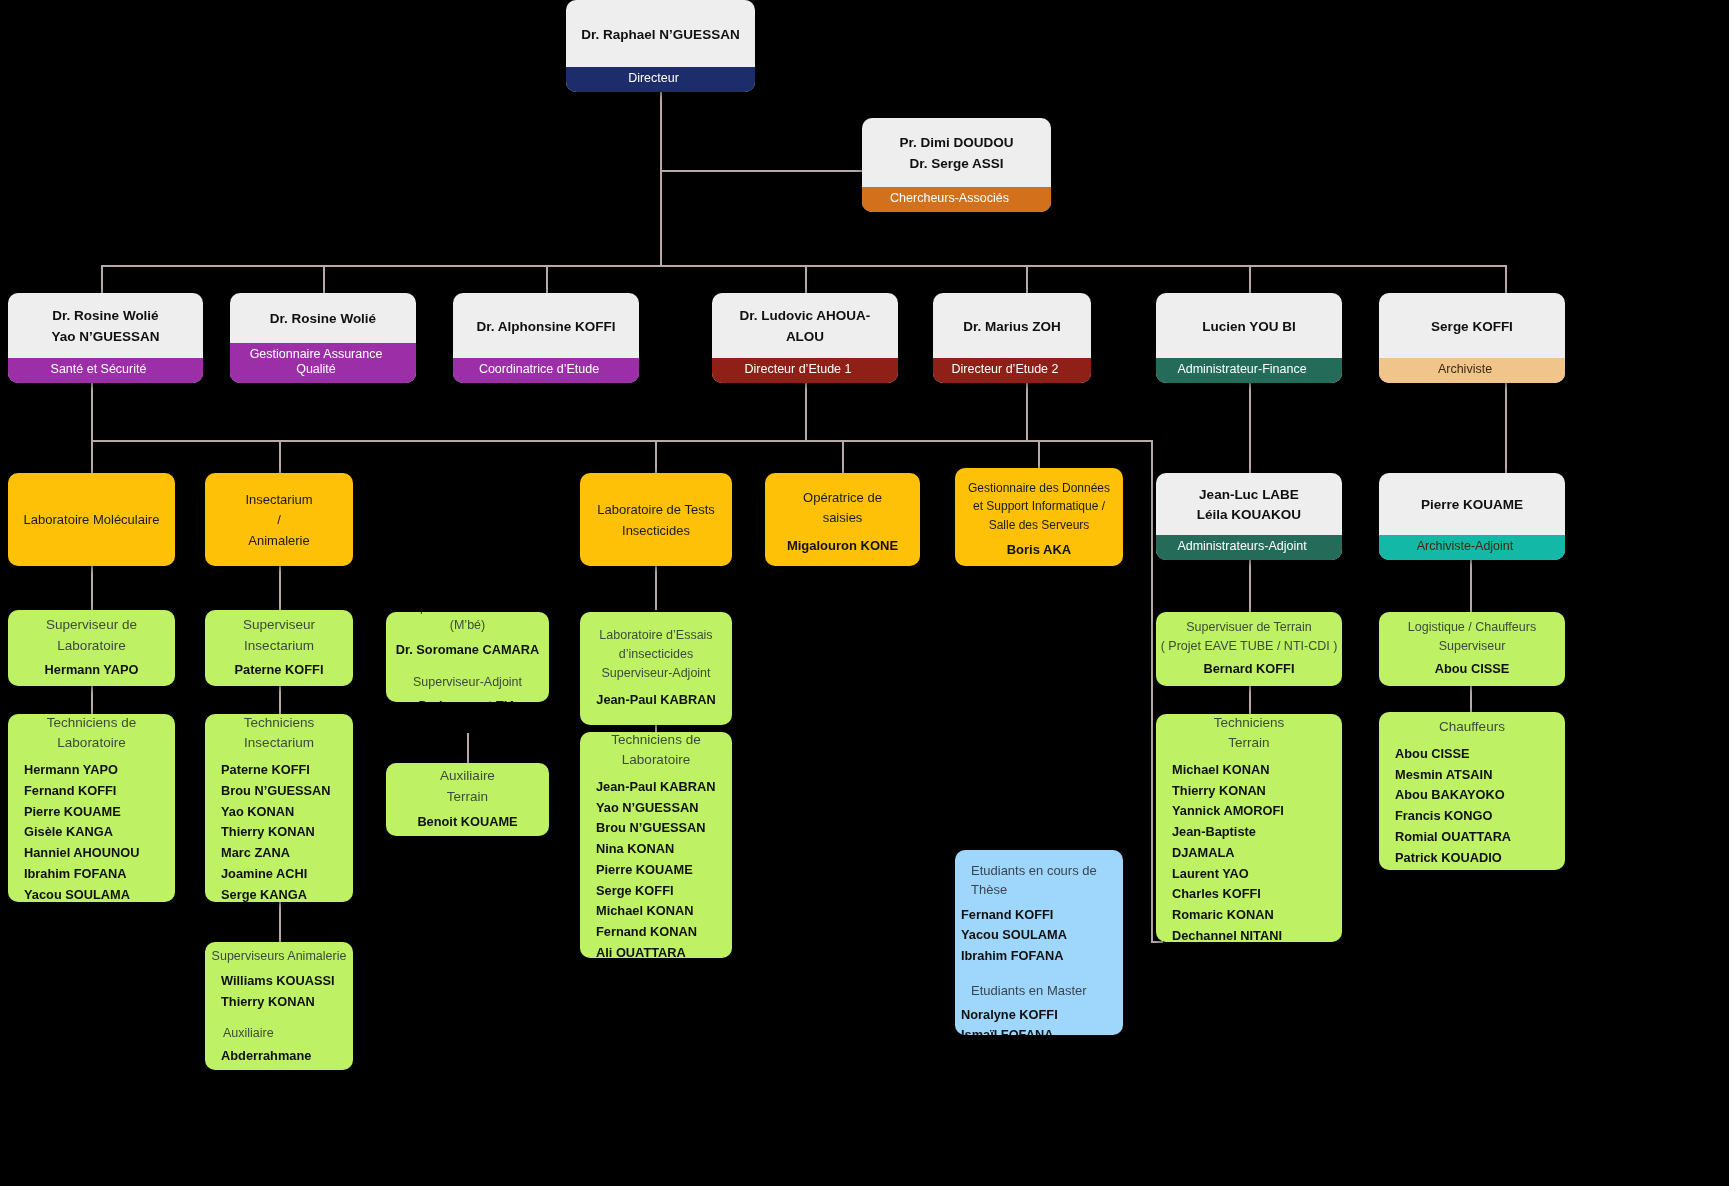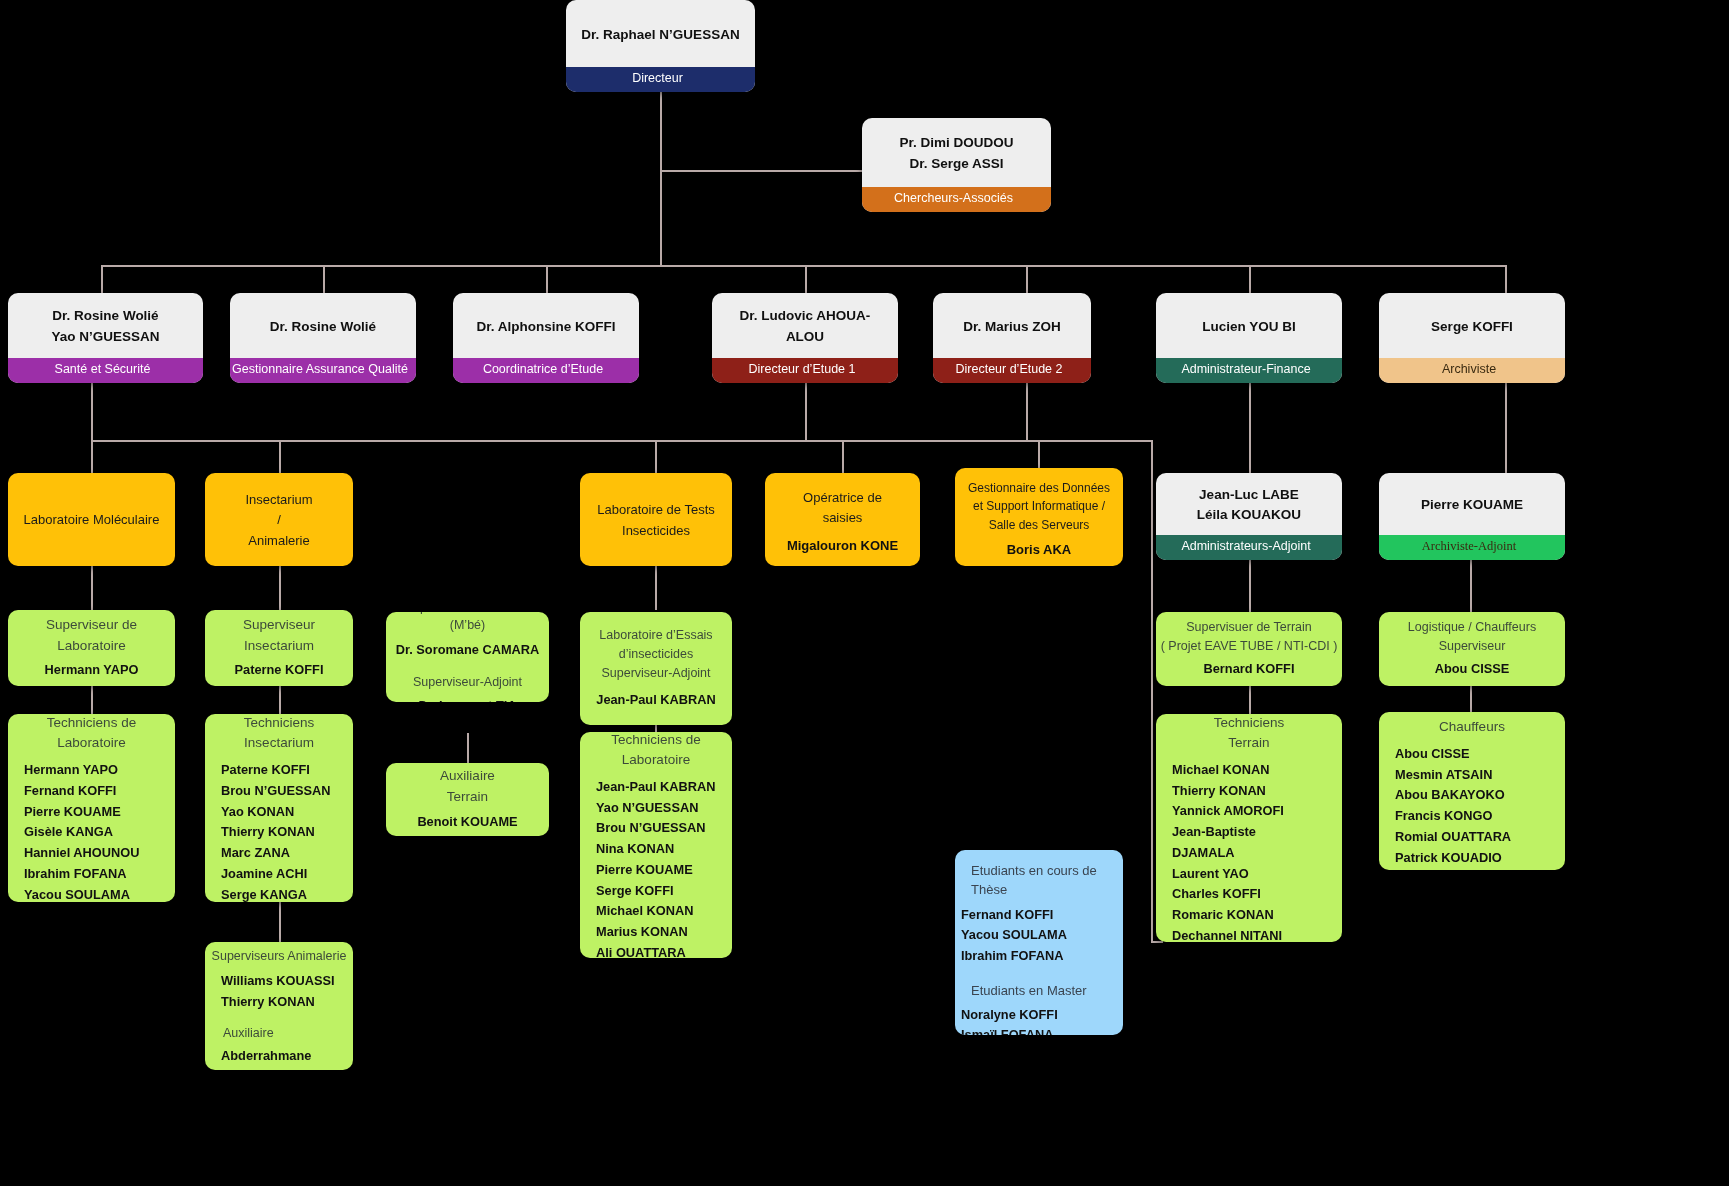--- a/index.html
+++ b/index.html
@@ -36,21 +36,21 @@
     font-weight:bold;
     font-size:13.5px;
     color:#101010;
     line-height:1.5;
   }
   .node .bar{
     flex:0 0 auto;
     text-align:center;
     color:#fff;
     font-size:12.5px;
-    padding:4px 8px 5px 2px;
+    padding:4px 16px 5px 2px;
     line-height:1.25;
   }
 
   
   .grey{background:#eeeeee;}
 
   
   .orange{background:#ffc107;}
   .orange .role{font-size:13px;color:#1b1b1b;line-height:1.55;font-weight:400;}
   .orange .person{font-size:13px;color:#111;font-weight:bold;margin-top:10px;}
@@ -230,21 +230,21 @@
       <div class="title">Jean-Luc LABE</div>
       <div class="title">Léila KOUAKOU</div>
     </div>
     <div class="bar" style="background:#246b59;">Administrateurs-Adjoint</div>
   </div>
 
   <div class="node grey" style="left:1379px;top:473px;width:186px;height:87px;">
     <div class="body">
       <div class="title">Pierre KOUAME</div>
     </div>
-    <div class="bar" style="background:#22c55e;color:#3a2a10;font-family:Liberation Serif, serif;">Archiviste-Adjoint</div>
+    <div class="bar" style="background:#14b8a6;color:#3a2a10;">Archiviste-Adjoint</div>
   </div>
 
   <div class="node green" style="left:8px;top:610px;width:167px;height:76px;">
     <div class="body" style="padding:8px;">
       <div class="role">Superviseur de</div>
       <div class="role">Laboratoire</div>
       <div class="person" style="margin-top:4px;">Hermann YAPO</div>
     </div>
   </div>
 
@@ -351,21 +351,21 @@
       <div class="role">Techniciens de</div>
       <div class="role">Laboratoire</div>
       <div class="plist">
         <div class="person">Jean-Paul KABRAN</div>
         <div class="person">Yao N’GUESSAN</div>
         <div class="person">Brou N’GUESSAN</div>
         <div class="person">Nina KONAN</div>
         <div class="person">Pierre KOUAME</div>
         <div class="person">Serge KOFFI</div>
         <div class="person">Michael KONAN</div>
-        <div class="person">Marius KONAN</div>
+        <div class="person">Fernand KONAN</div>
         <div class="person">Ali OUATTARA</div>
       </div>
     </div>
   </div>
 
   <div class="node green" style="left:1156px;top:714px;width:186px;height:228px;">
     <div class="body" style="padding:11px 6px 8px;justify-content:flex-start;">
       <div class="role">Techniciens</div>
       <div class="role">Terrain</div>
       <div class="plist">

